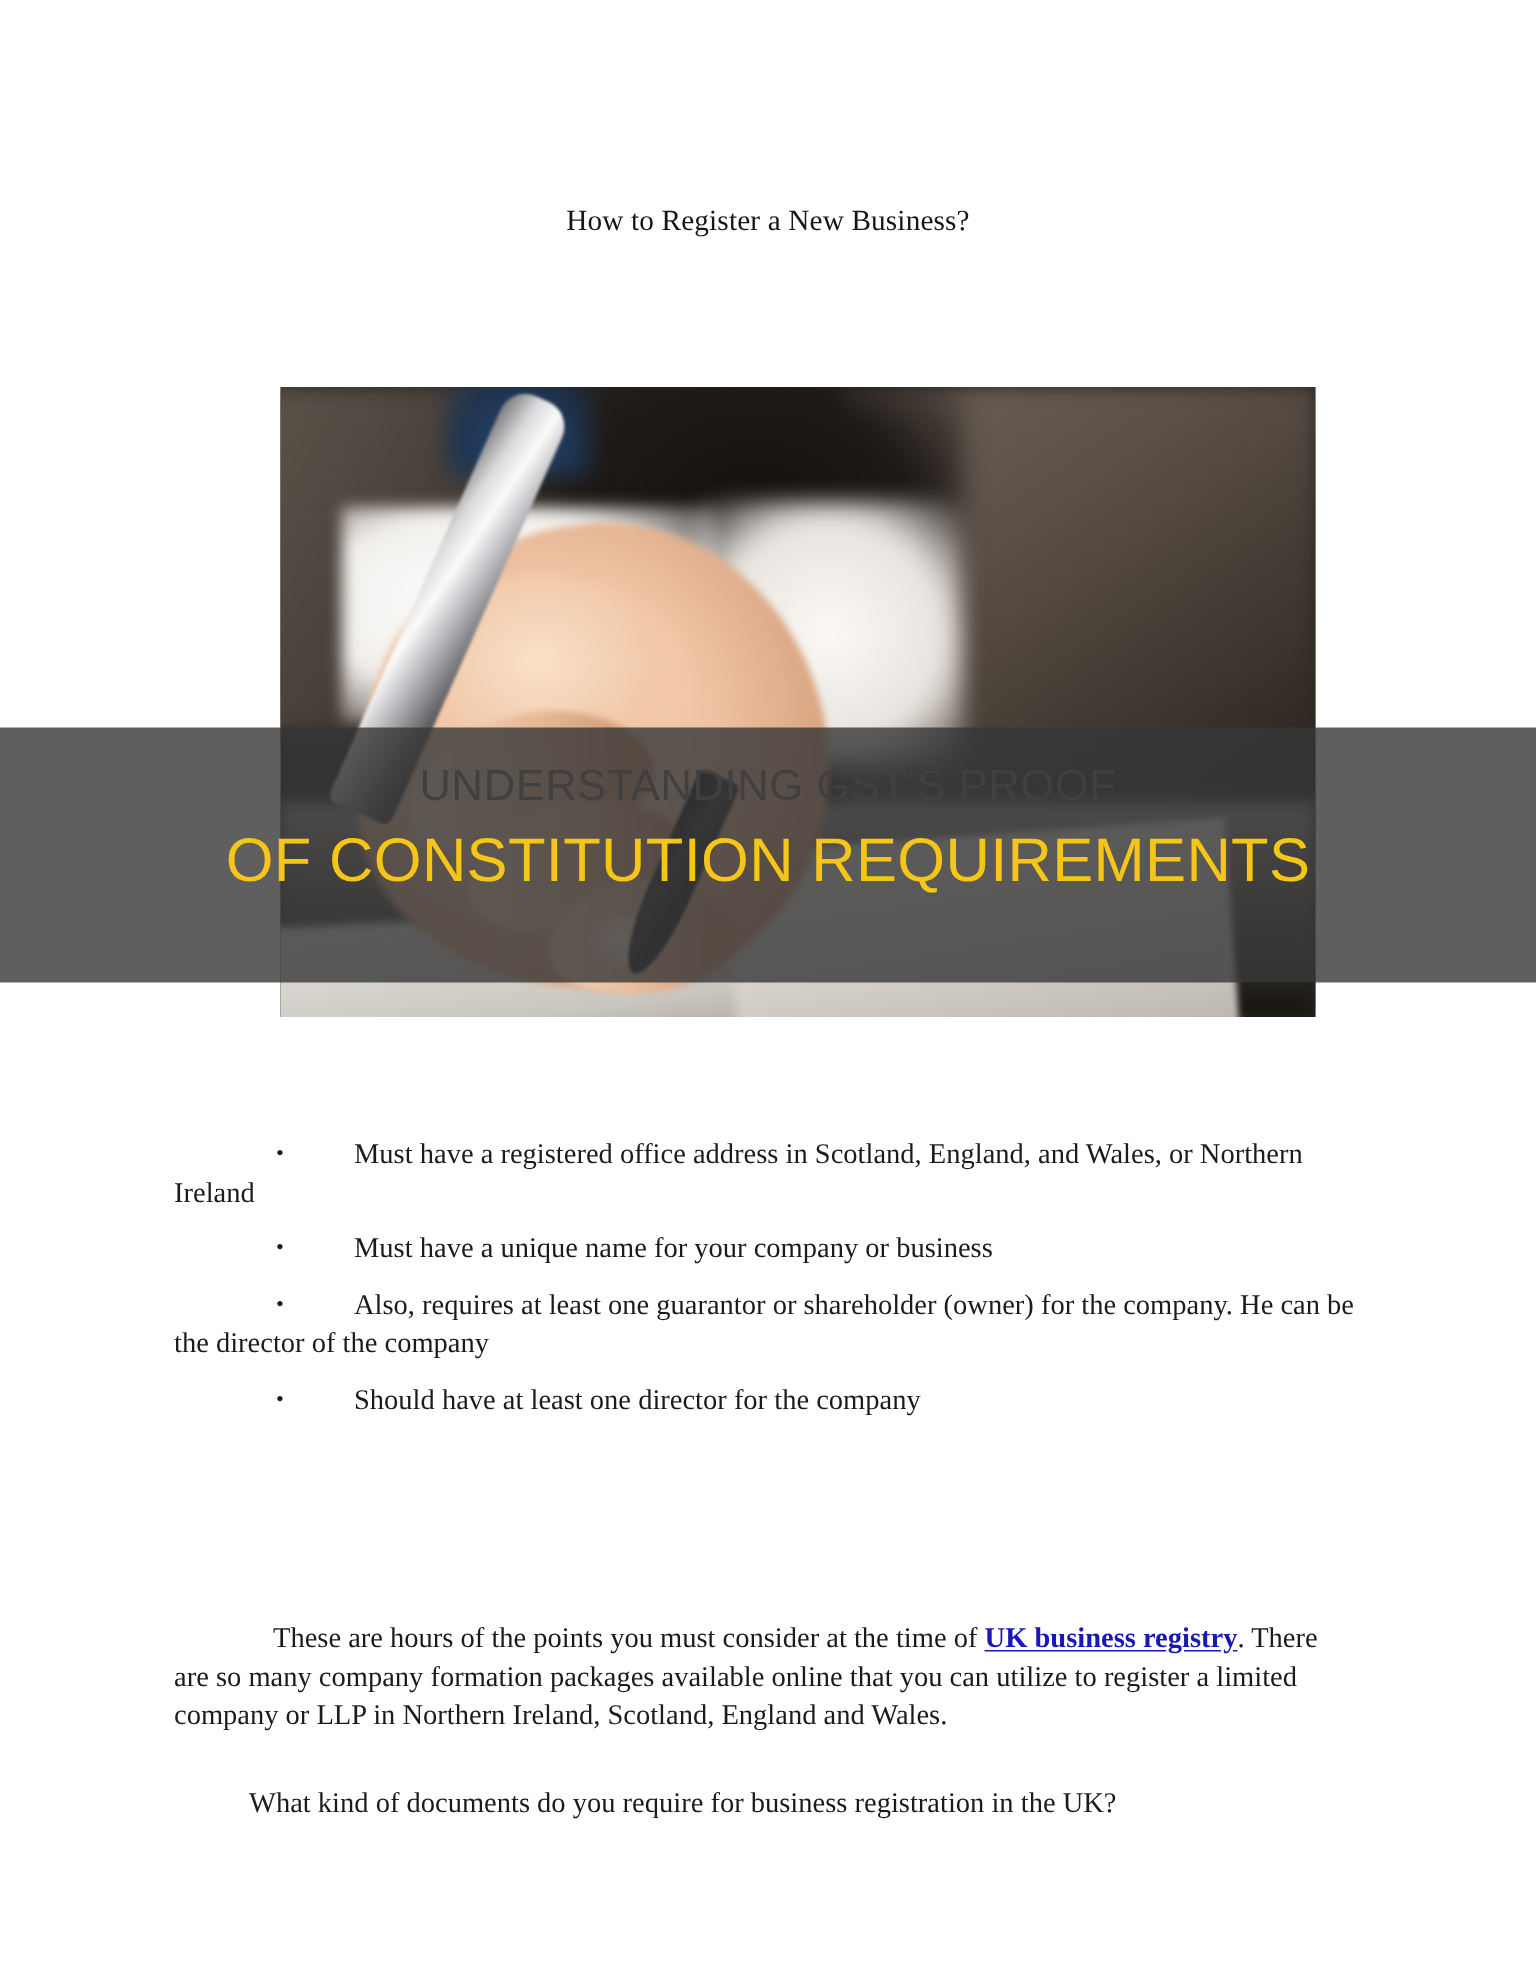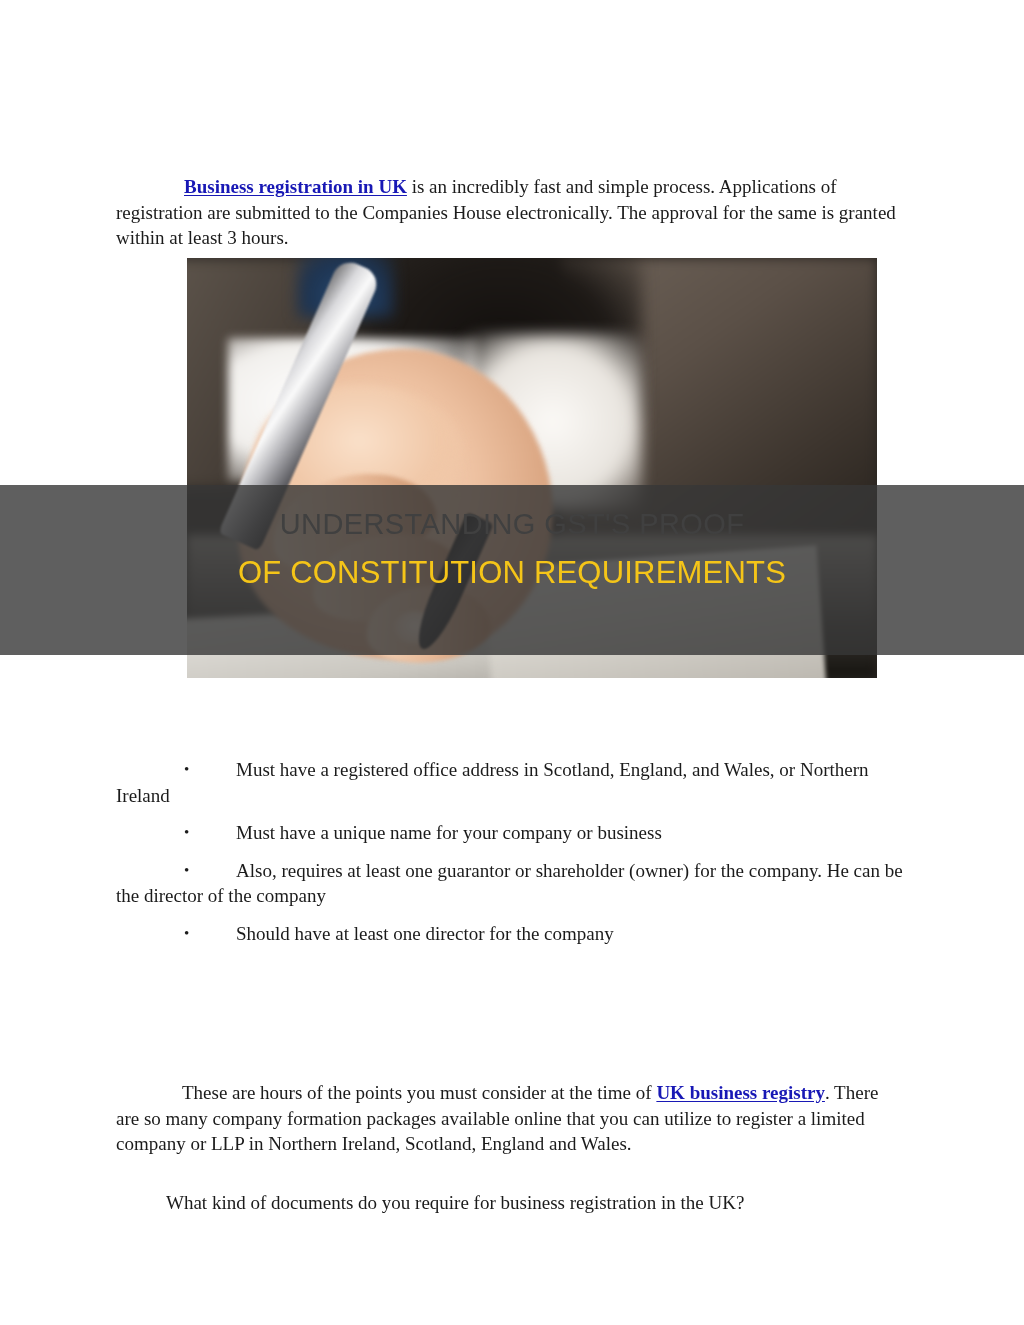--- a/index.html
+++ b/index.html
@@ -261,35 +261,33 @@
     font-weight: 400;
   }
   .band-line-2 {
     position: absolute;
     top: 64px;
     left: 0;
     width: 1024px;
     text-align: center;
     color: #f5c518;
     font-family: "Liberation Sans", "DejaVu Sans", sans-serif;
-    font-size: 31px;
+    font-size: 41px;
     line-height: 48px;
     letter-spacing: 0.2px;
     font-weight: 400;
   }
 </style>
 </head>
 <body>
 
 <div class="page">
 
-
-  <div class="para intro">
-    <span class="indent"></span><a class="doclink" href="#">Business registration in UK</a><span> is an incredibly fast and simple process. Applications of registration are submitted to the Companies House electronically. The approval for the same is granted within at least 3 hours.</span>
-  </div>
+  <div class="article-heading">How to Register a New Business?</div>
+
 
   <div class="photo">
     <div class="photo-canvas">
       <div class="bg-suit-right"></div>
       <div class="bg-suit-left"></div>
       <div class="bg-dark-top"></div>
       <div class="bg-blue-collar"></div>
       <div class="bg-desk"></div>
       <div class="paper-sheet"></div>
       <div class="paper-sheet2"></div>

